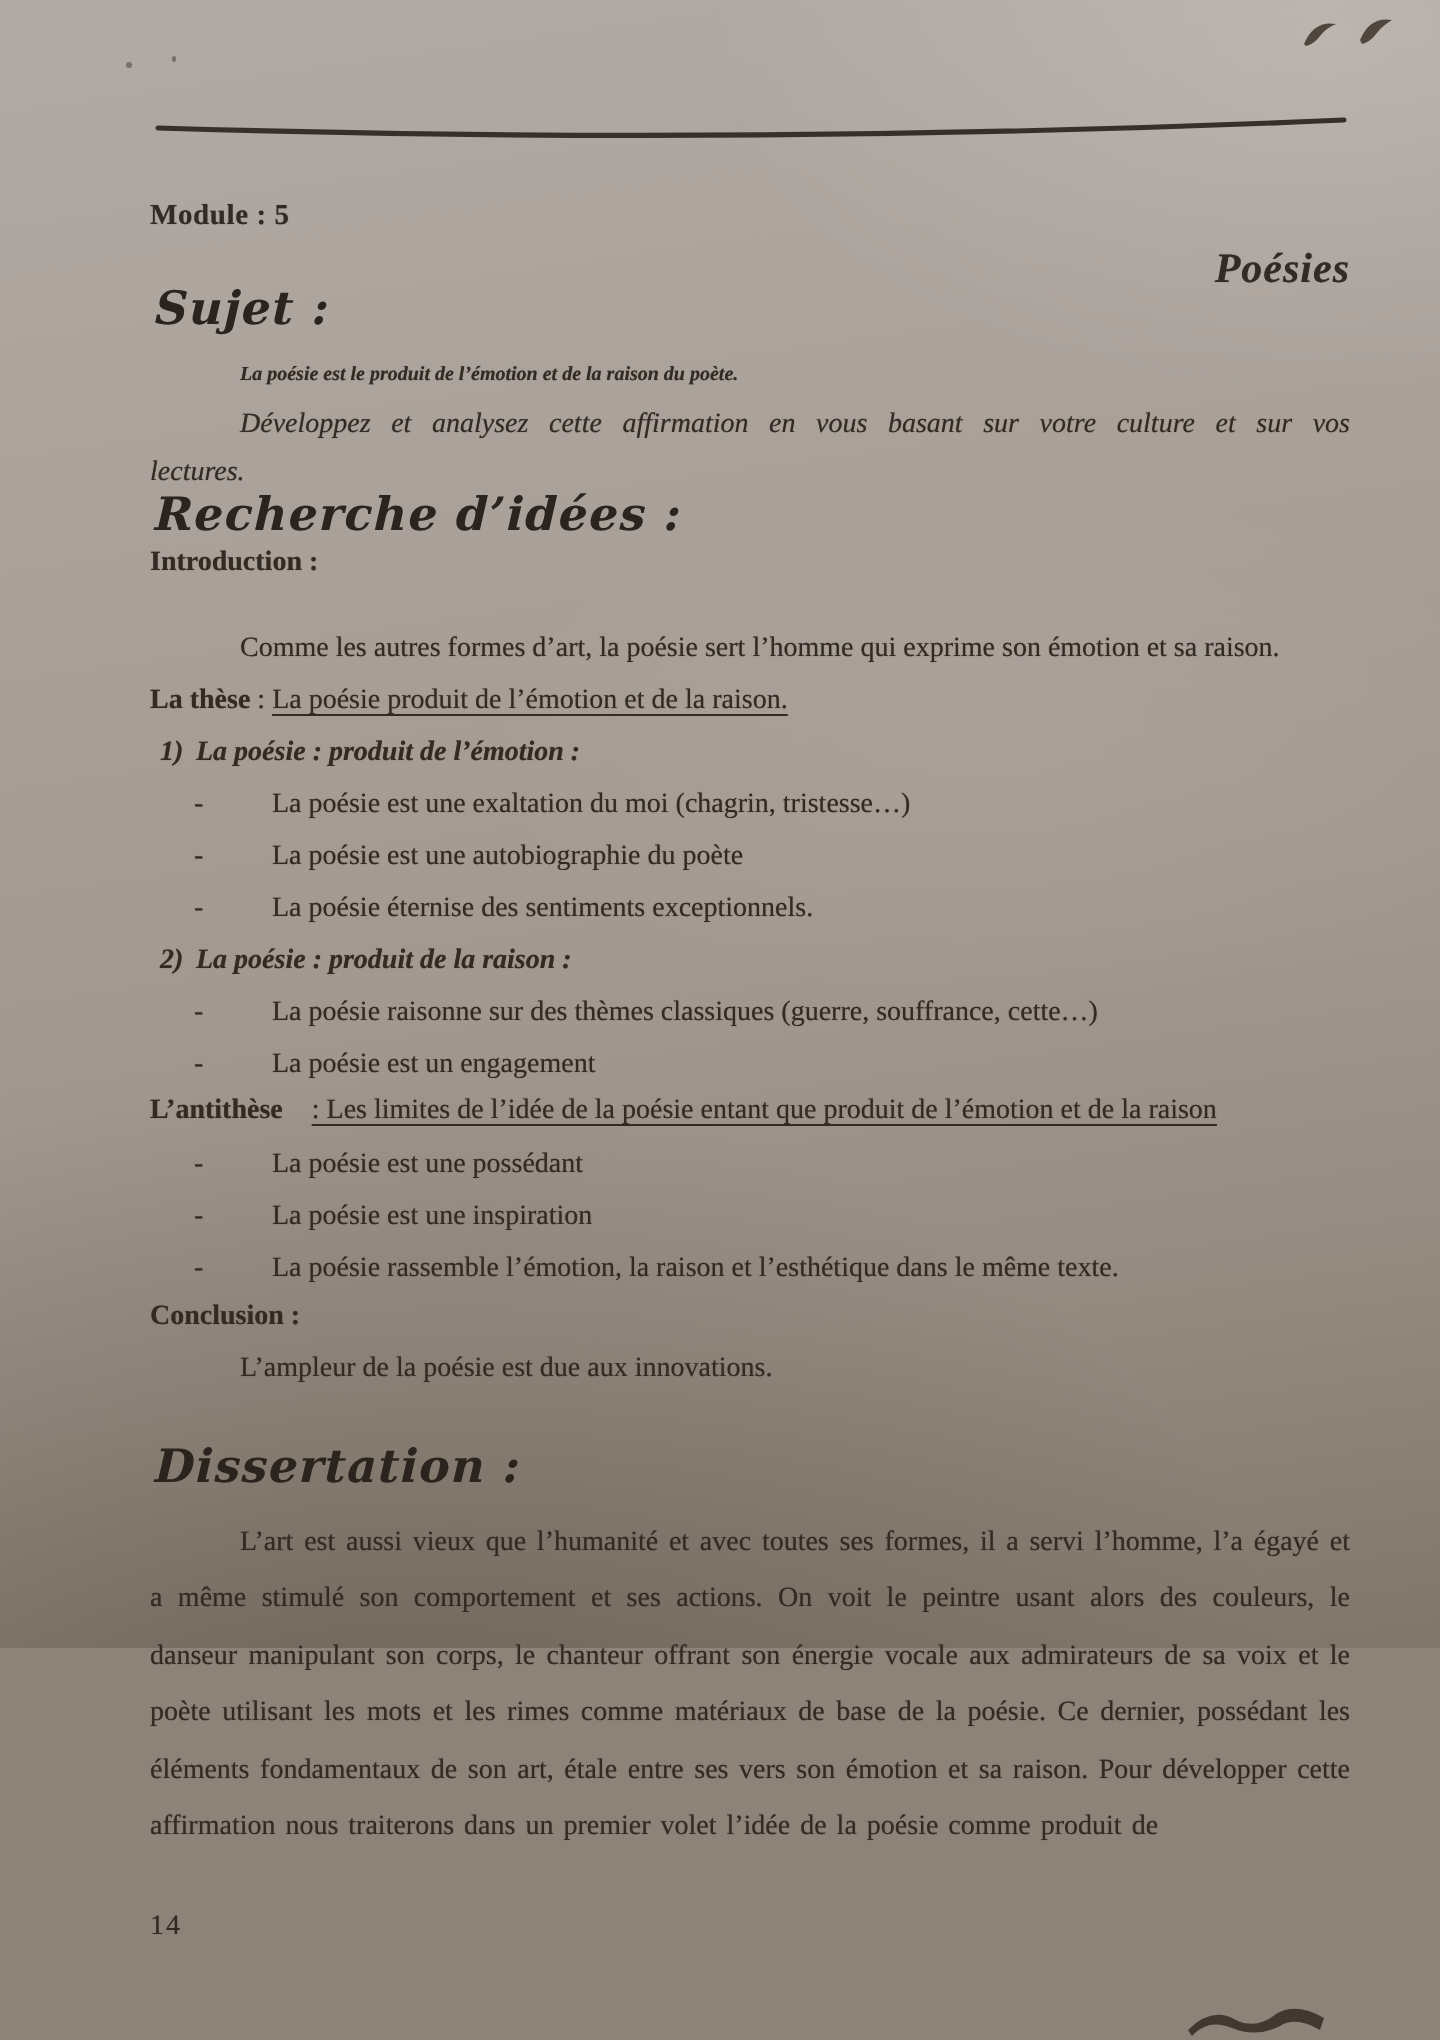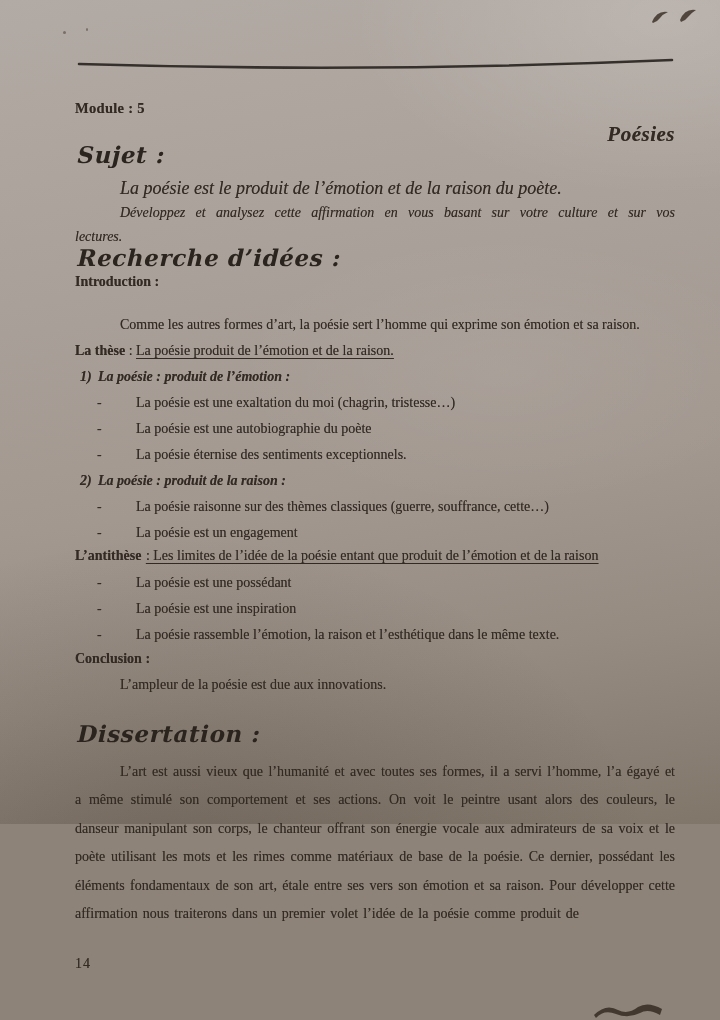--- a/index.html
+++ b/index.html
@@ -23,21 +23,21 @@
   .module{font-size:14.5px;font-weight:700;letter-spacing:.3px;}
   .title{font-size:21px;font-weight:700;font-style:italic;text-align:right;letter-spacing:.5px;}
   .script-heading{
     font-family:"DejaVu Serif", serif;font-size:23px;font-weight:700;font-style:italic;
     letter-spacing:.6px;transform:skewX(-2deg);transform-origin:left bottom;color:#2b241e;
   }
   .body-line{font-size:14px;line-height:26px;}
   .indent{text-indent:45px;}
   .sujet-instruction{font-size:14px;font-weight:400;font-style:italic;line-height:24px;
     text-align:justify;text-indent:45px;word-spacing:4.5px;}
-  .sujet-statement{font-size:18px;font-weight:400;font-style:italic;line-height:22px;text-indent:45px;}
+  .sujet-statement{font-size:10px;font-weight:700;font-style:italic;line-height:22px;text-indent:45px;}
   .label-line{font-size:14px;line-height:24px;}
   .u{text-decoration:underline;text-decoration-thickness:1.4px;text-underline-offset:3px;}
   .num-heading{display:flex;font-size:14px;font-weight:700;font-style:italic;line-height:24px;}
   .num-heading .num{margin-left:5px;width:18px;flex:0 0 auto;}
   .bullet{display:flex;height:26px;line-height:26px;font-size:14px;}
   .bullet .dash{flex:0 0 auto;width:23px;margin-left:22px;}
   .bullet .btext{flex:1;margin-left:16px;}
   .diss-para{font-size:14px;line-height:28.4px;text-align:justify;text-indent:45px;word-spacing:1.5px;}
   .page-number{font-size:14px;letter-spacing:1px;}
   .speck{position:absolute;border-radius:50%;background:#4a4038;opacity:.55;}
@@ -109,21 +109,21 @@
       <span class="btext">La poésie raisonne sur des thèmes classiques (guerre, souffrance, cette…)</span>
     </div>
     <div class="bullet">
       <span class="dash">-</span>
       <span class="btext">La poésie est un engagement</span>
     </div>
   </div>
 
   <div class="block label-line ink" style="top:544px">
     <span class="bold">L’antithèse</span>
-    <span class="u" style="margin-left:1px">: Les limites de l’idée de la poésie entant que produit de l’émotion et de la raison</span>
+    <span class="u" style="margin-left:11px">: Les limites de l’idée de la poésie entant que produit de l’émotion et de la raison</span>
   </div>
   <div class="block ink" style="top:570px">
     <div class="bullet">
       <span class="dash">-</span>
       <span class="btext">La poésie est une possédant</span>
     </div>
     <div class="bullet">
       <span class="dash">-</span>
       <span class="btext">La poésie est une inspiration</span>
     </div>

